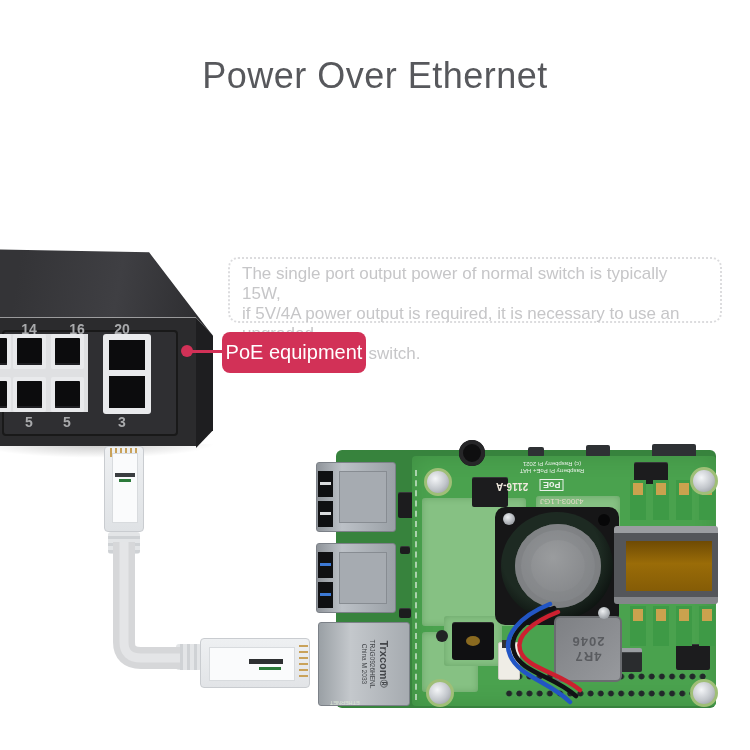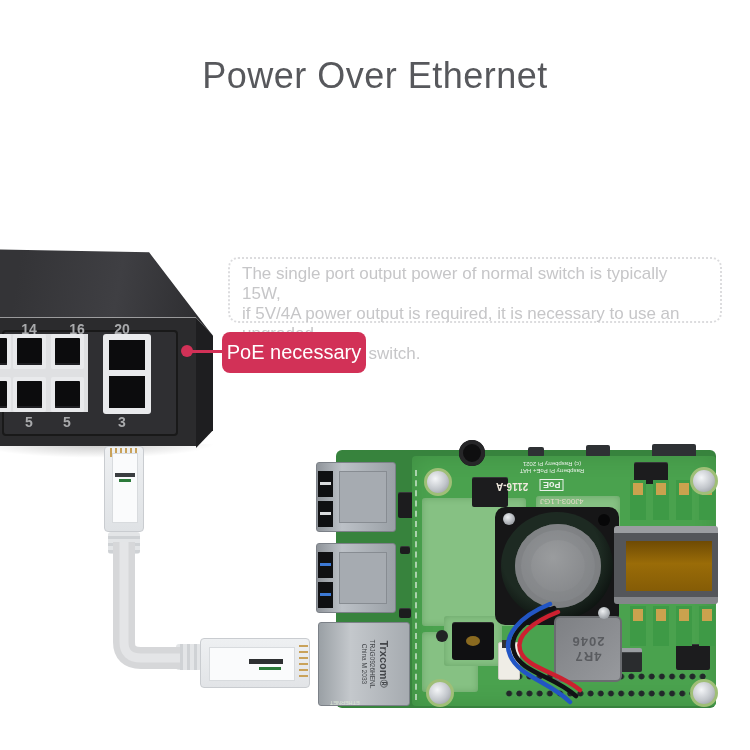--- a/index.html
+++ b/index.html
@@ -117,21 +117,21 @@
 <div class="canvas">
 
   <div class="abs title">Power Over Ethernet</div>
 
   <div class="abs notebox">
     <div>The single port output power of normal switch is typically 15W,</div>
     <div>if 5V/4A power output is required, it is necessary to use an upgraded</div>
     <div>switch, like 30W switch.</div>
   </div>
   <div class="abs poe-label">
-    <span>PoE necessary</span>
+    <span>PoE equipment</span>
   </div>
   <div class="abs pointer-line"></div>
   <div class="abs pointer-dot"></div>
 
   <div>
     <div class="abs sw-shadow"></div>
     <div class="abs sw-top"></div>
     <div class="abs sw-front"></div>
     <div class="abs sw-side"></div>
     <div class="abs sw-bezel"></div>

